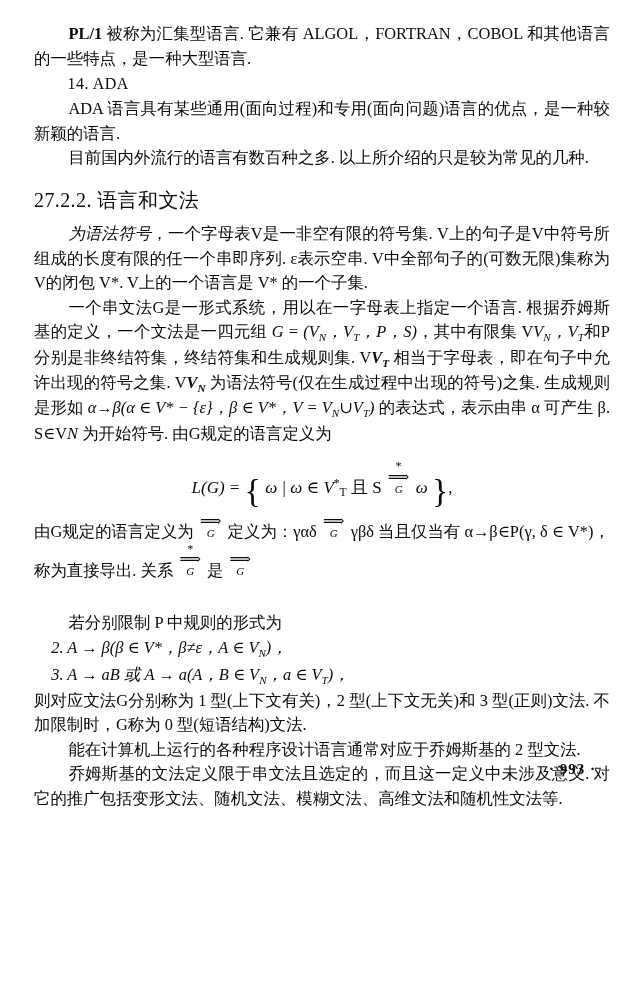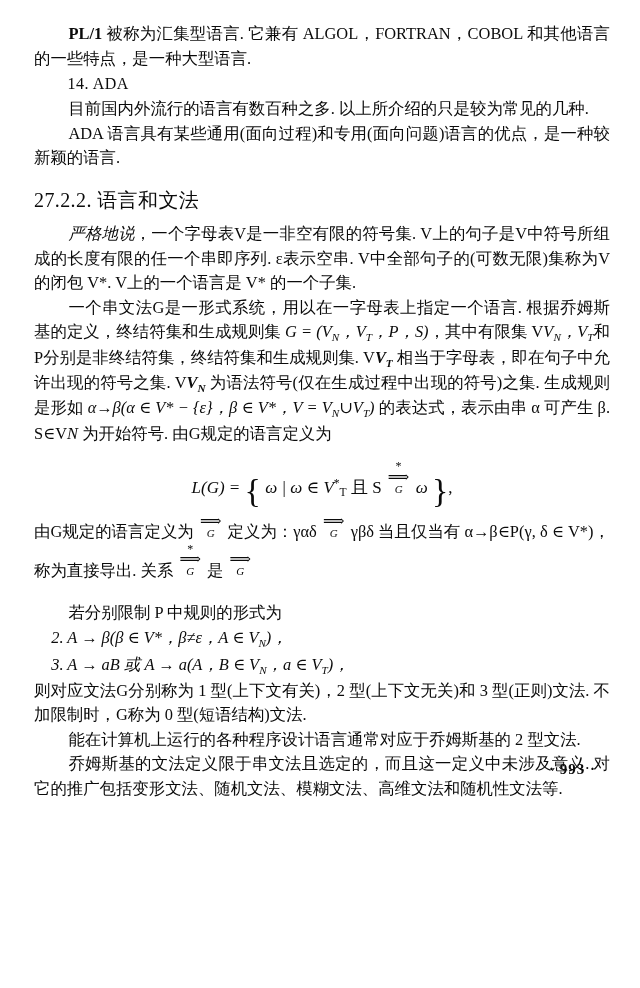--- a/index.html
+++ b/index.html
@@ -129,32 +129,32 @@
 
 <div class="page">
 
   <p class="ind tight">
     <span class="bf lat">PL/1</span>
     <span>被称为汇集型语言. 它兼有 ALGOL，FORTRAN，COBOL 和其他语言的一些特点，是一种大型语言.</span>
   </p>
 
   <p class="heading-ada">14. ADA</p>
 
+  <p class="ind tight">ADA 语言具有某些通用(面向过程)和专用(面向问题)语言的优点，是一种较新颖的语言.</p>
+
   <p class="ind tight">目前国内外流行的语言有数百种之多.  以上所介绍的只是较为常见的几种.</p>
 
-  <p class="ind tight">ADA 语言具有某些通用(面向过程)和专用(面向问题)语言的优点，是一种较新颖的语言.</p>
-
   <div class="sec-head">27.2.2. 语言和文法</div>
 
   <p class="ind tight">
-    <span class="it">严格地说</span><span>，一个字母表V是一非空有限的符号集. V上的句子是V中符号所组成的长度有限的任一个串即序列. ε表示空串. V中全部句子的(可数无限)集称为V的闭包 V*. V上的一个语言是 V* 的一个子集.</span>
+    <span class="it">为语法符号</span><span>，一个字母表V是一非空有限的符号集. V上的句子是V中符号所组成的长度有限的任一个串即序列. ε表示空串. V中全部句子的(可数无限)集称为V的闭包 V*. V上的一个语言是 V* 的一个子集.</span>
   </p>
 
   <p class="ind tight">
-    <span>一个串文法G是一形式系统，用以在一字母表上指定一个语言. 根据乔姆斯基的定义，终结符集和生成规则集</span>
+    <span>一个串文法G是一形式系统，用以在一字母表上指定一个语言. 根据乔姆斯基的定义，一个文法是一四元组</span>
     <span class="it lat">G&nbsp;=&nbsp;(V<span class="sub">N</span>，V<span class="sub">T</span>，P，S)</span><span>，其中有限集 V</span><span class="it lat">V<span class="sub">N</span>，V<span class="sub">T</span></span><span>和P分别是非终结符集，终结符集和生成规则集. V</span><span class="it lat bf">V<span class="sub">T</span></span><span> 相当于字母表，即在句子中允许出现的符号之集. V</span><span class="it lat bf">V<span class="sub">N</span></span><span> 为语法符号(仅在生成过程中出现的符号)之集. 生成规则是形如</span>
     <span class="it lat">α→β(α ∈ V* − {ε}，β ∈ V*，V = V<span class="sub">N</span>∪V<span class="sub">T</span>)</span><span> 的表达式，表示由串 α 可产生 β. S∈V</span><span class="it lat">N</span><span> 为开始符号. 由G规定的语言定义为</span>
   </p>
 
   <div class="formula-block">
     <span class="it lat">L(G) =</span>
     <span class="big-brace">{</span>
     <span class="it lat">ω | ω ∈ V</span><span class="sup lat">*</span><span class="sub lat">T</span>
     <span>且 S</span>
     <span class="arr">
@@ -183,21 +183,21 @@
       <span class="top">⟹</span>
       <span class="bot">G</span>
     </span>
     <span>是</span>
     <span class="arr">
       <span class="top">⟹</span>
       <span class="bot">G</span>
     </span>
   </p>
 
-  <p class="ind tight" style="margin-top:18px">若分别限制 P 中规则的形式为</p>
+  <p class="ind tight" style="margin-top:28px">若分别限制 P 中规则的形式为</p>
 
   <p class="list-line">
     <span class="it lat">2. A → β(β ∈ V*，β≠ε，A ∈ V<span class="sub">N</span>)，</span>
   </p>
   <p class="list-line">
     <span class="it lat">3. A → aB 或 A → a(A，B ∈ V<span class="sub">N</span>，a ∈ V<span class="sub">T</span>)，</span>
   </p>
 
   <p class="noind tight">则对应文法G分别称为 1 型(上下文有关)，2 型(上下文无关)和 3 型(正则)文法. 不加限制时，G称为 0 型(短语结构)文法.</p>
 

